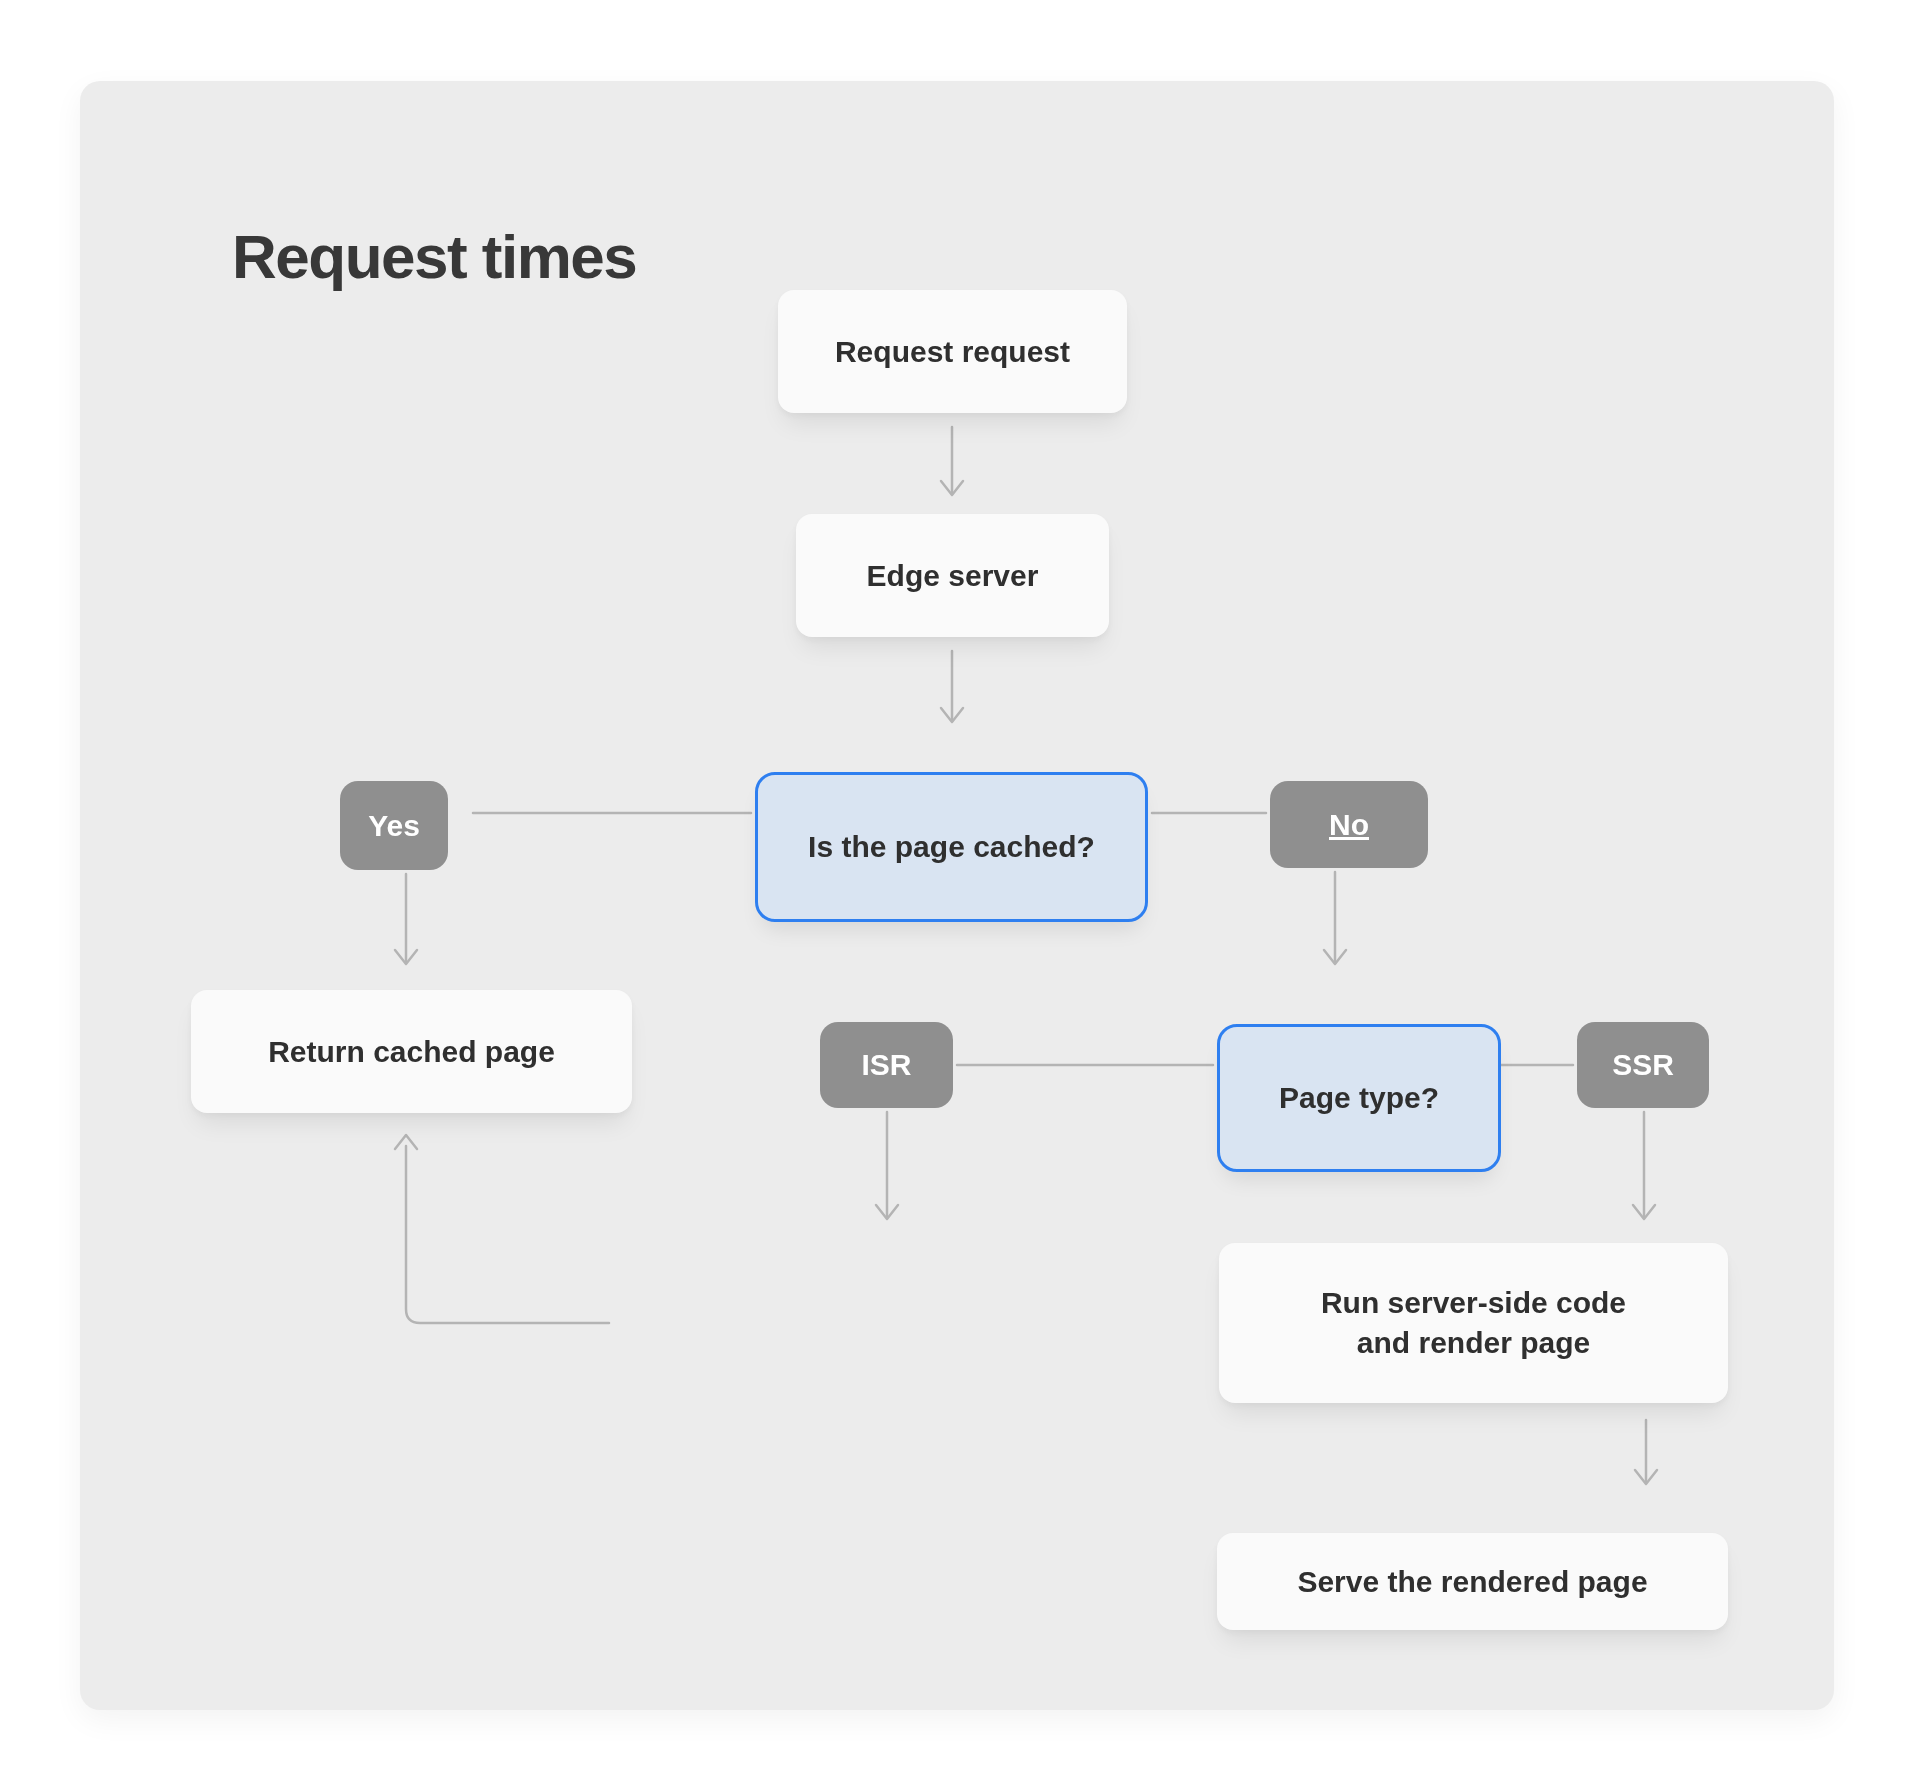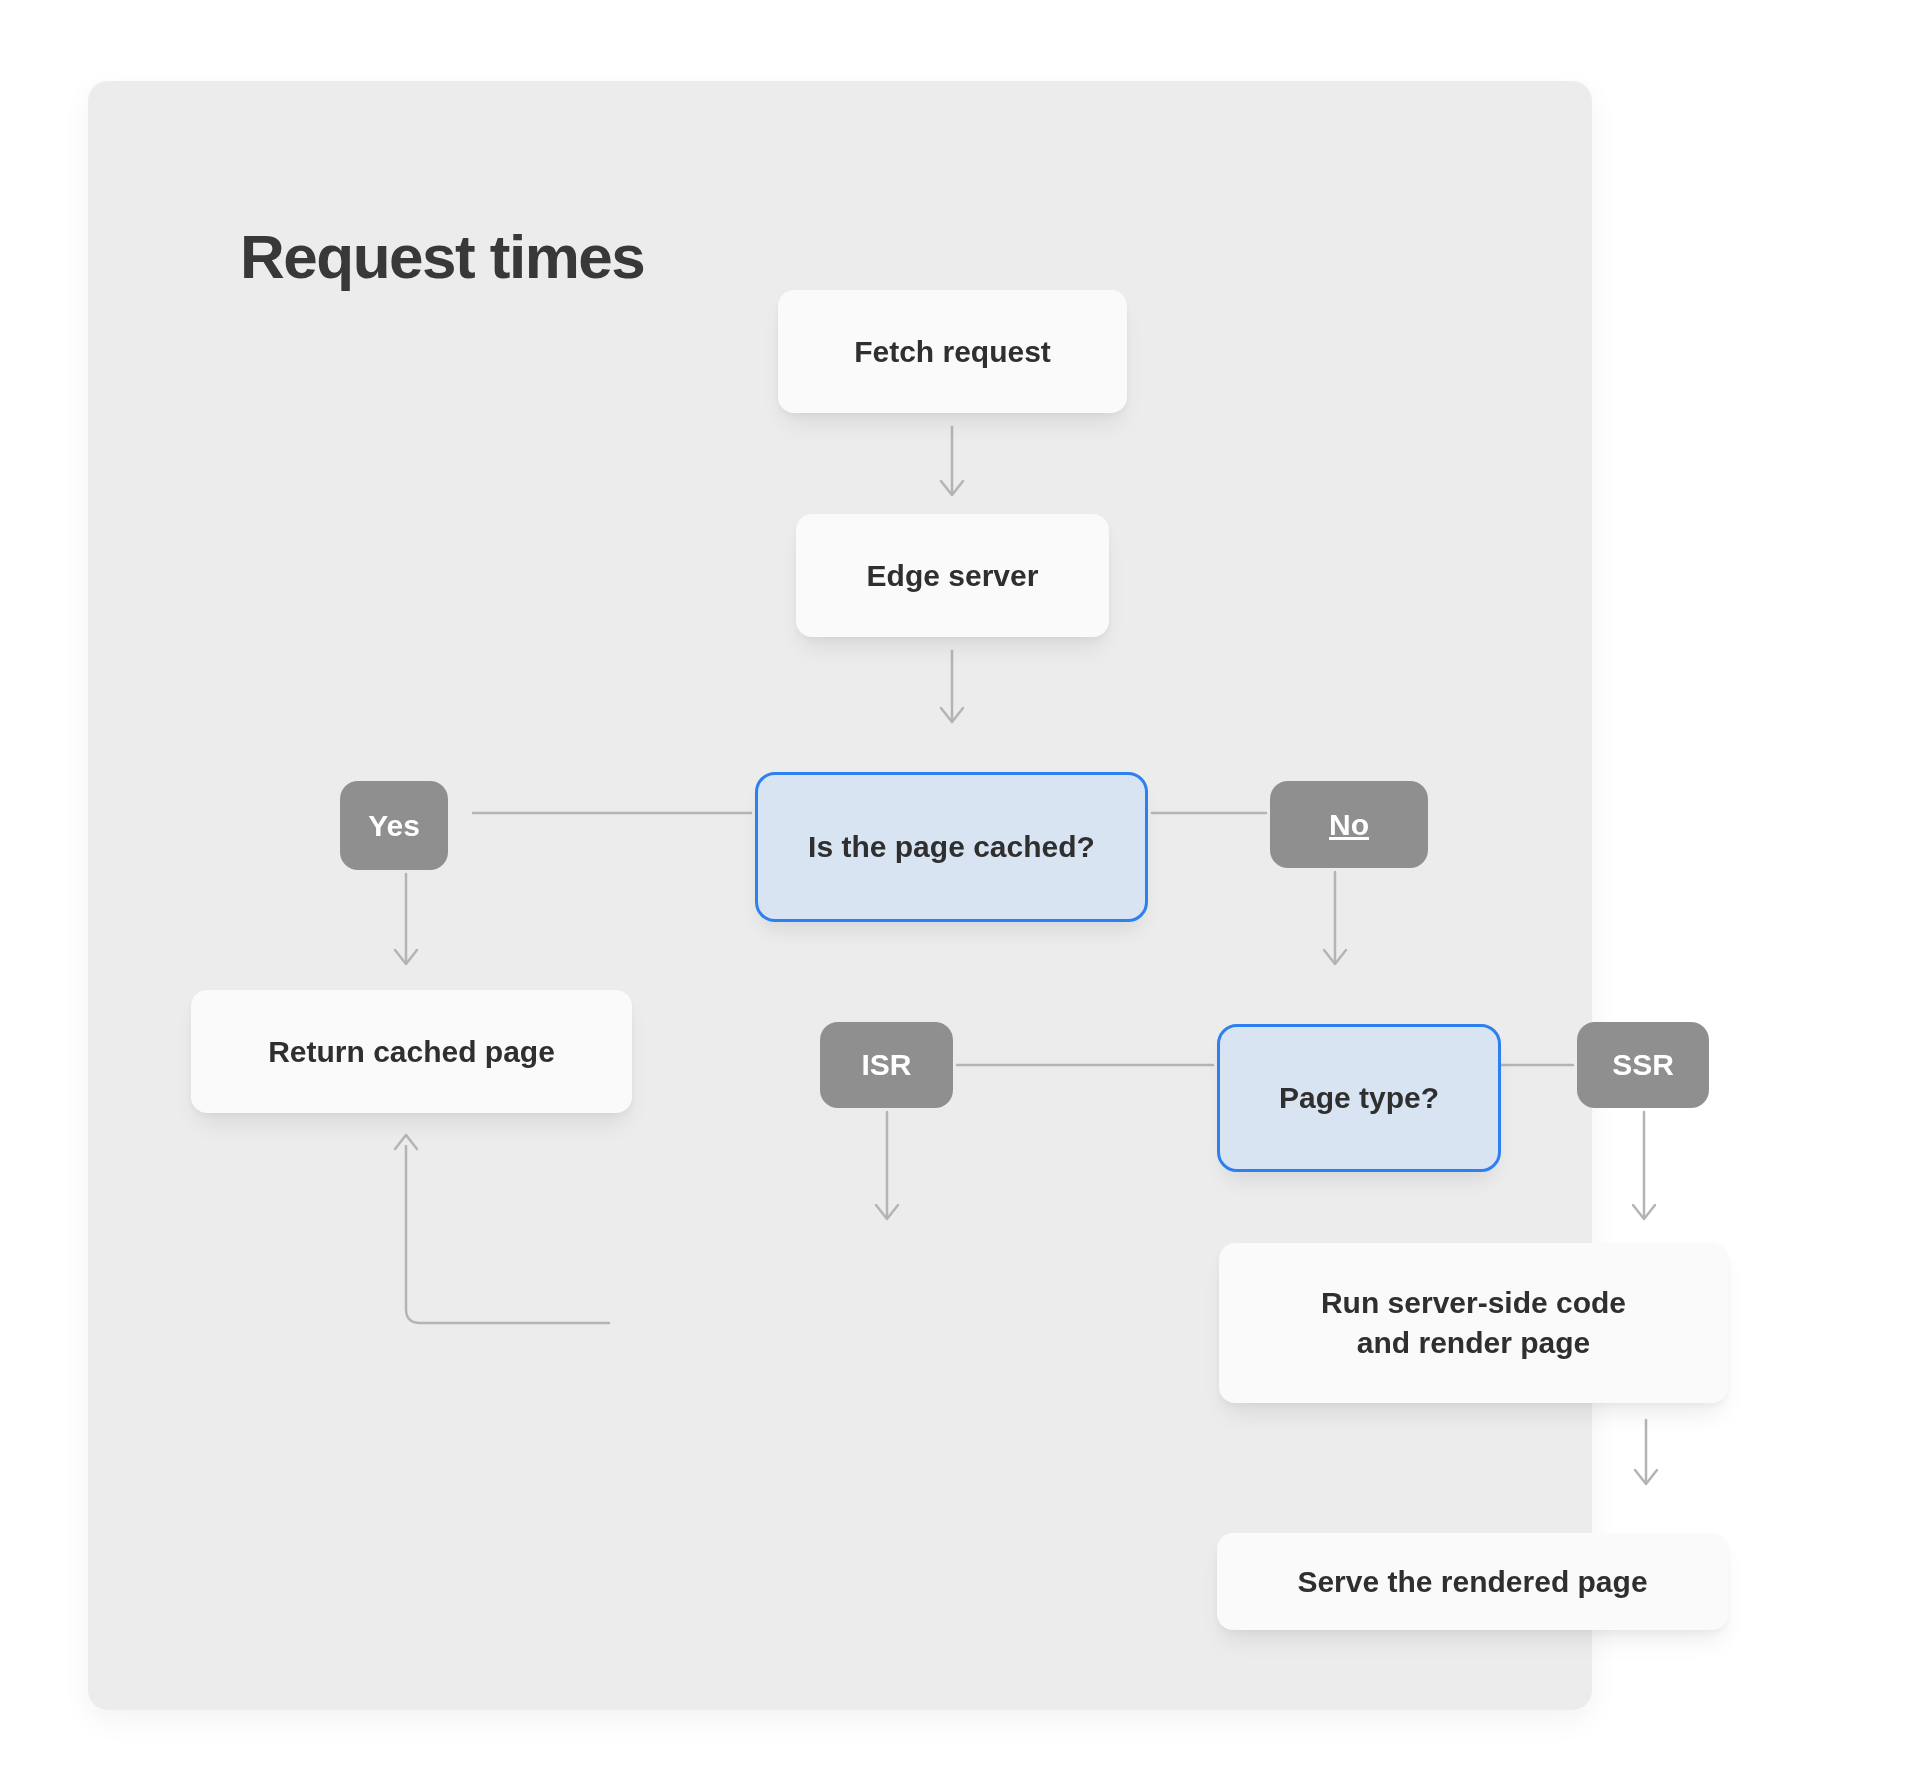--- a/index.html
+++ b/index.html
@@ -7,25 +7,24 @@
     position: relative;
     width: 1920px;
     height: 1790px;
     background: #ffffff;
     font-family: "Liberation Sans", "DejaVu Sans", sans-serif;
     overflow: hidden;
   }
   .card {
     position: absolute;
     left: 80px; top: 81px;
-    width: 1504px; height: 1629px;
+    width: 1754px; height: 1629px;
     background: #ececec;
     border-radius: 20px;
     box-shadow: 0 10px 30px rgba(0,0,0,0.05);
-    margin-left: 8px;
   }
   .title {
     position: absolute;
     left: 152px; top: 140px;
     margin: 0;
     font-size: 62px;
     font-weight: 700;
     letter-spacing: -1.5px;
     color: #383838;
   }
@@ -152,21 +151,21 @@
         <path d="M1635 1470 L1646 1484 L1657 1470"></path>
     </g>
 
     <g>
       <path d="M609 1323 H420 Q406 1323 406 1309 V1146"></path>
         <path d="M395 1149 L406 1135 L417 1149"></path>
     </g>
   </svg>
 
   <div class="node n-client">
-    <span>Fetch request</span>
+    <span>Request request</span>
   </div>
 
   <div class="node n-edge">
     <span>Edge server</span>
   </div>
 
   <div class="node node--highlight n-cached">
     <span>Is the page cached?</span>
   </div>
 

